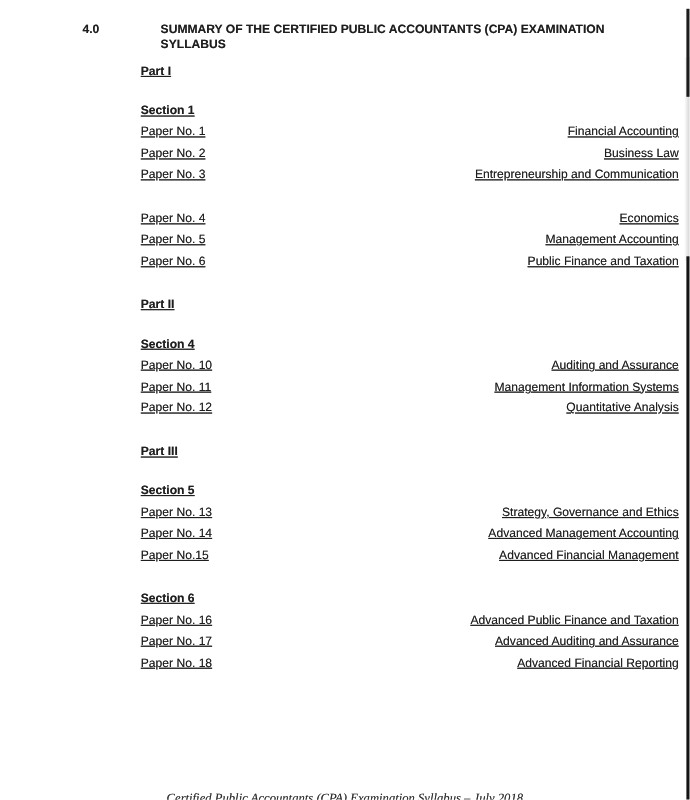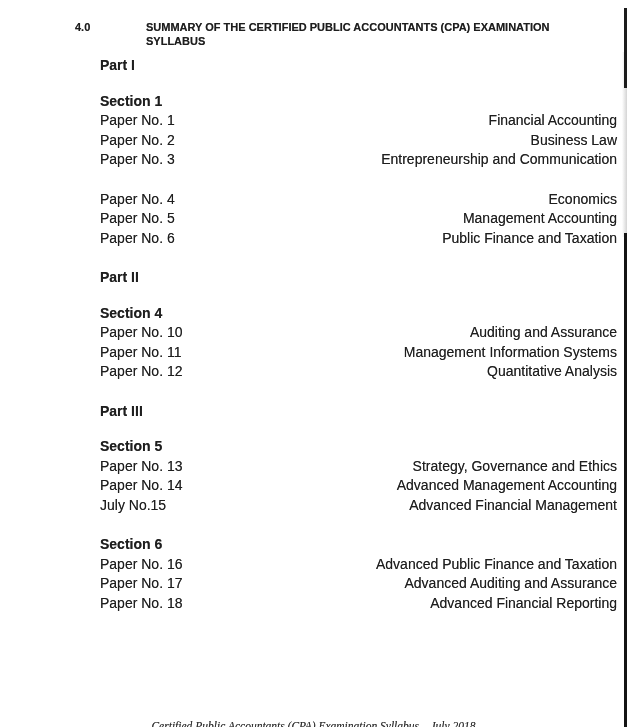--- a/index.html
+++ b/index.html
@@ -17,22 +17,22 @@
   .doc-header {
     position: absolute; top: 21px; left: 75px; right: 30px;
     display: flex; align-items: flex-start;
     font-size: 11px; font-weight: bold; line-height: 13.5px;
   }
   .clause-num { width: 35px; flex: 0 0 35px; }
   .title-lines { flex: 1; }
 
   
   .content {
-    position: absolute; top: 56px; left: 100px; right: 10px;
-    font-size: 14px; line-height: 19.6px;
+    position: absolute; top: 56px; left: 128px; right: 10px;
+    font-size: 11px; line-height: 19.6px; text-decoration: underline;
   }
   .content > * + * { margin-top: 19.6px; }
   .part-label + .section { margin-top: 16px; }
   .part-label, .section-label { font-weight: bold; }
   .paper-row { display: flex; }
   .paper-no { flex: 0 0 110px; width: 110px; }
   .paper-title { flex: 1; text-align: right; }
 
   
   .footer-line {
@@ -120,21 +120,21 @@
     <div class="section-label">Section 5</div>
     <div class="paper-row">
       <span class="paper-no">Paper No. 13</span>
       <span class="paper-title">Strategy, Governance and Ethics</span>
     </div>
     <div class="paper-row">
       <span class="paper-no">Paper No. 14</span>
       <span class="paper-title">Advanced Management Accounting</span>
     </div>
     <div class="paper-row">
-      <span class="paper-no">July No.15</span>
+      <span class="paper-no">Paper No.15</span>
       <span class="paper-title">Advanced Financial Management</span>
     </div>
   </div>
 
   <div class="section">
     <div class="section-label">Section 6</div>
     <div class="paper-row">
       <span class="paper-no">Paper No. 16</span>
       <span class="paper-title">Advanced Public Finance and Taxation</span>
     </div>

